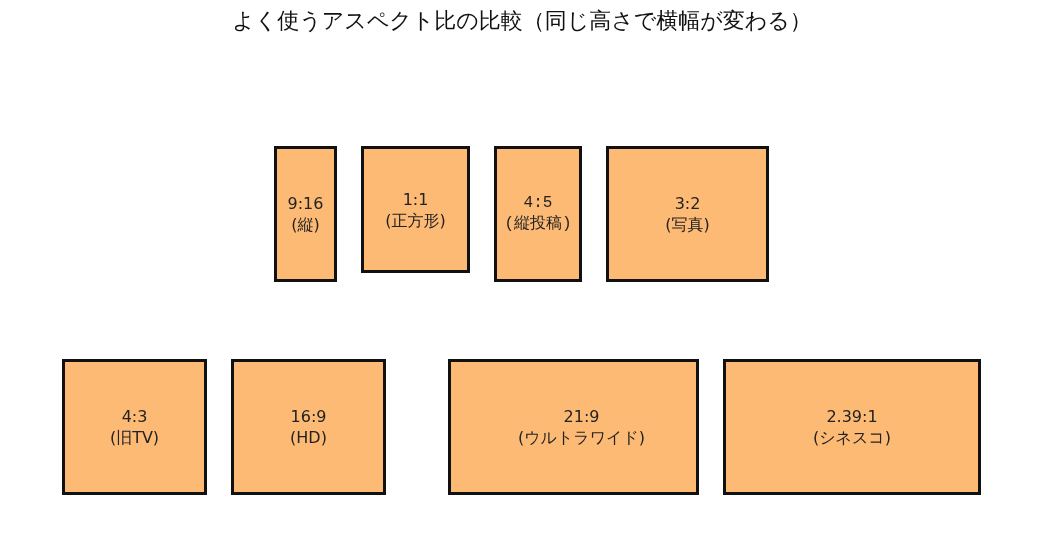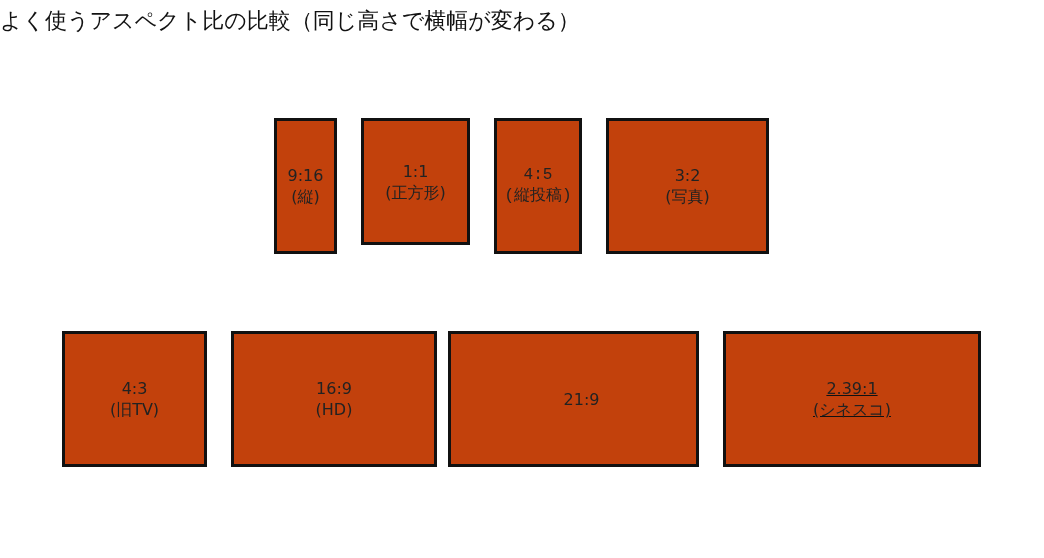--- a/index.html
+++ b/index.html
@@ -1,22 +1,22 @@
 <!DOCTYPE html>
 <html><head>
   <meta charset="utf-8">
   <style>
     html, body { margin: 0; padding: 0; background: #ffffff; }
     body { width: 1044px; height: 558px; position: relative; overflow: hidden;
            font-family: "DejaVu Sans", "Liberation Sans", sans-serif; color: #111111; }
-    .title { position: absolute; left: 0; top: 6px; width: 1044px; 
+    .title { position: absolute; left: 0; top: 6px; width: 1044px; text-align: center;
              font-size: 22px; line-height: 30px; color: #111111; }
-    .box { position: absolute; box-sizing: border-box; border: 3px solid #737373; background: #c2410c;
+    .box { position: absolute; box-sizing: border-box; border: 3px solid #737373; background: #fdba74;
            display: flex; flex-direction: column; align-items: center; justify-content: center;
-           text-align: center; }
+           text-align: center; margin-top: 28px; }
     .box .ratio, .box .desc { font-size: 16px; line-height: 21px; color: #222222; white-space: nowrap; }
   </style>
 </head>
 <body>
 
 <div class="title">よく使うアスペクト比の比較（同じ高さで横幅が変わる）</div>
 
 <div id="boxes">
 
   <div class="box" style="left: 274px; top: 118px; width: 63px; height: 136px; border-color: rgb(17, 17, 17);">
@@ -33,24 +33,25 @@
   </div>
   <div class="box" style="left: 606px; top: 118px; width: 163px; height: 136px; border-color: rgb(17, 17, 17);">
     <div class="ratio">3:2</div>
     <div class="desc">(写真)</div>
   </div>
 
   <div class="box" style="left: 62px; top: 331px; width: 145px; height: 136px; border-color: rgb(17, 17, 17);">
     <div class="ratio">4:3</div>
     <div class="desc">(旧TV)</div>
   </div>
-  <div class="box" style="left: 231px; top: 331px; width: 206px; height: 136px; border-color: rgb(17, 17, 17);">
+  <div class="box" style="left: 231px; top: 331px; width: 155px; height: 136px; border-color: rgb(17, 17, 17);">
     <div class="ratio">16:9</div>
     <div class="desc">(HD)</div>
   </div>
   <div class="box" style="left: 448px; top: 331px; width: 251px; height: 136px; border-color: rgb(17, 17, 17); padding-left: 16px;">
     <div class="ratio">21:9</div>
+    <div class="desc">(ウルトラワイド)</div>
   </div>
-  <div class="box" style="left: 723px; top: 331px; width: 258px; height: 136px; border-color: rgb(17, 17, 17); text-decoration: underline;">
+  <div class="box" style="left: 723px; top: 331px; width: 258px; height: 136px; border-color: rgb(17, 17, 17);">
     <div class="ratio">2.39:1</div>
     <div class="desc">(シネスコ)</div>
   </div>
 </div>
 
 </body></html>

